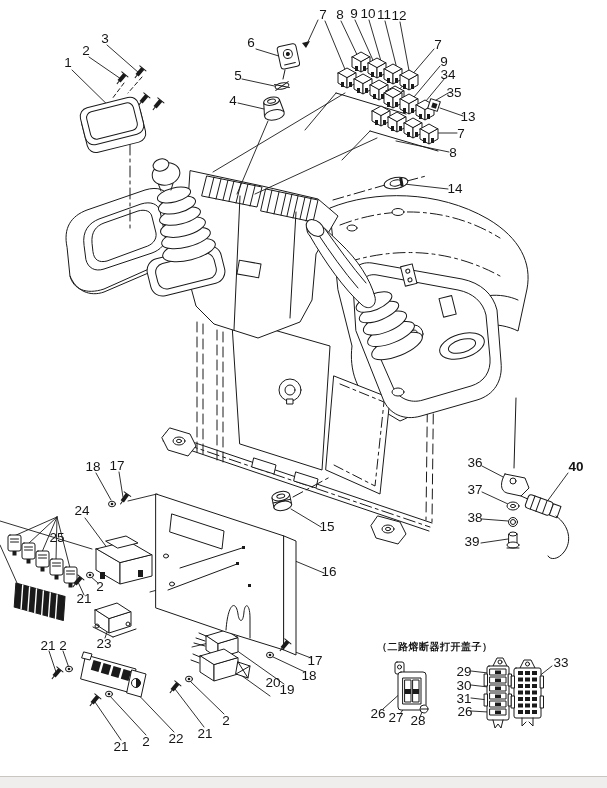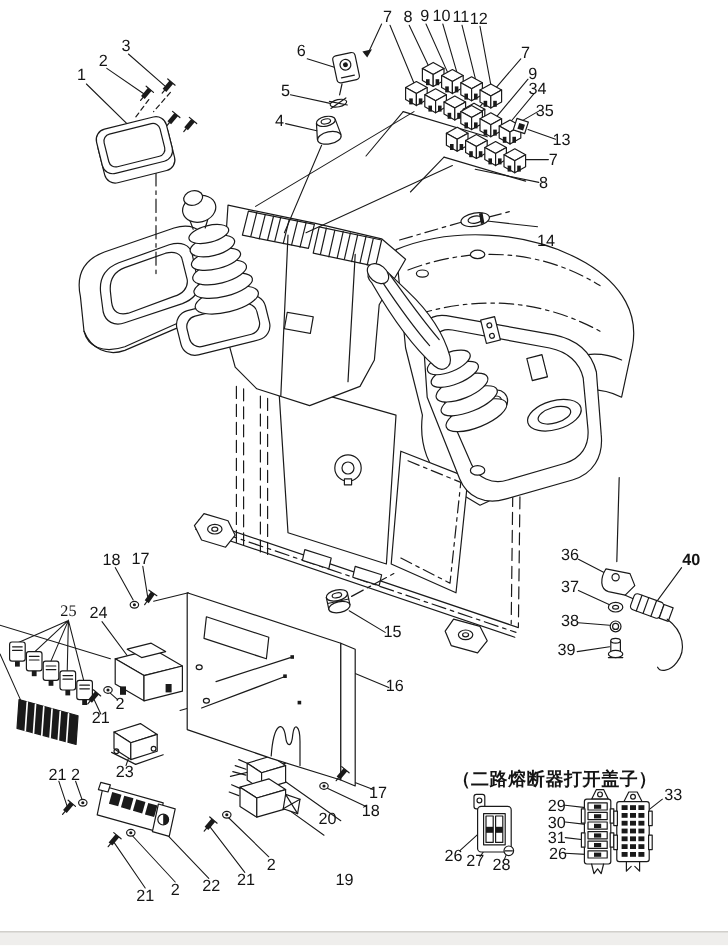--- a/index.html
+++ b/index.html
@@ -1,21 +1,21 @@
 <!DOCTYPE html>
 <html><head>
 <meta charset="utf-8">
 <style>
   html,body{margin:0;padding:0;background:#ffffff;}
   .stage{position:relative;width:607px;height:788px;background:#fff;overflow:hidden;
          font-family:"Liberation Sans",sans-serif;}
   .stage svg{position:absolute;left:0;top:0;}
   .callout{position:absolute;transform:translate(-50%,-54%);font-size:13.5px;line-height:1;
            color:#141414;white-space:nowrap;font-family:"Liberation Sans",sans-serif;}
-  .caption{position:absolute;left:377px;top:640px;font-size:15px;color:#141414;
+  .caption{position:absolute;left:377px;top:640px;font-size:10px;color:#141414;
            letter-spacing:0.5px;font-weight:bold;white-space:nowrap;}
   .footer-strip{position:absolute;left:0;right:0;bottom:0;height:11px;background:#efeeec;
                 border-top:1px solid #c9c6c2;}
 </style>
 </head>
 <body>
 
 <div class="stage">
 
 <svg width="607" height="788" viewBox="0 0 607 788">
@@ -488,39 +488,39 @@
       <span class="callout" style="left: 368px; top: 14px;">10</span>
       <span class="callout" style="left: 384px; top: 15px;">11</span>
       <span class="callout" style="left: 399px; top: 16px;">12</span>
       <span class="callout" style="left: 438px; top: 45px;">7</span>
       <span class="callout" style="left: 444px; top: 62px;">9</span>
       <span class="callout" style="left: 448px; top: 75px; text-align: right;">34</span>
       <span class="callout" style="left: 454px; top: 93px;">35</span>
       <span class="callout" style="left: 468px; top: 117px;">13</span>
       <span class="callout" style="left: 461px; top: 134px;">7</span>
       <span class="callout" style="left: 453px; top: 153px;">8</span>
-      <span class="callout" style="left: 455px; top: 189px; margin-top: 12px;">14</span>
+      <span class="callout" style="left: 455px; top: 189px;">14</span>
       <span class="callout" style="left: 93px; top: 467px;">18</span>
       <span class="callout" style="left: 117px; top: 466px;">17</span>
       <span class="callout" style="left: 327px; top: 527px;">15</span>
       <span class="callout" style="left: 329px; top: 572px; text-align: right;">16</span>
-      <span class="callout" style="left: 57px; top: 510px; font-family: Liberation Serif, serif;">25</span>
+      <span class="callout" style="left: 57px; top: 538px;">25</span>
       <span class="callout" style="left: 82px; top: 511px;">24</span>
       <span class="callout" style="left: 100px; top: 587px;">2</span>
       <span class="callout" style="left: 84px; top: 599px;">21</span>
       <span class="callout" style="left: 48px; top: 646px;">21</span>
       <span class="callout" style="left: 63px; top: 646px;">2</span>
       <span class="callout" style="left: 104px; top: 644px;">23</span>
       <span class="callout" style="left: 121px; top: 747px;">21</span>
       <span class="callout" style="left: 146px; top: 742px;">2</span>
       <span class="callout" style="left: 176px; top: 739px;">22</span>
       <span class="callout" style="left: 205px; top: 734px;">21</span>
       <span class="callout" style="left: 226px; top: 721px;">2</span>
       <span class="callout" style="left: 273px; top: 683px;">20</span>
-      <span class="callout" style="left: 287px; top: 690px; margin-top: 44px;">19</span>
+      <span class="callout" style="left: 287px; top: 690px;">19</span>
       <span class="callout" style="left: 309px; top: 676px;">18</span>
       <span class="callout" style="left: 315px; top: 661px;">17</span>
       <span class="callout" style="left: 475px; top: 463px;">36</span>
       <span class="callout" style="left: 475px; top: 490px;">37</span>
       <span class="callout" style="left: 475px; top: 518px;">38</span>
       <span class="callout" style="left: 472px; top: 542px;">39</span>
       <span class="callout" style="left: 576px; top: 467px; font-weight: bold;">40</span>
       <span class="callout" style="left: 378px; top: 714px;">26</span>
       <span class="callout" style="left: 396px; top: 718px;">27</span>
       <span class="callout" style="left: 418px; top: 721px;">28</span>

